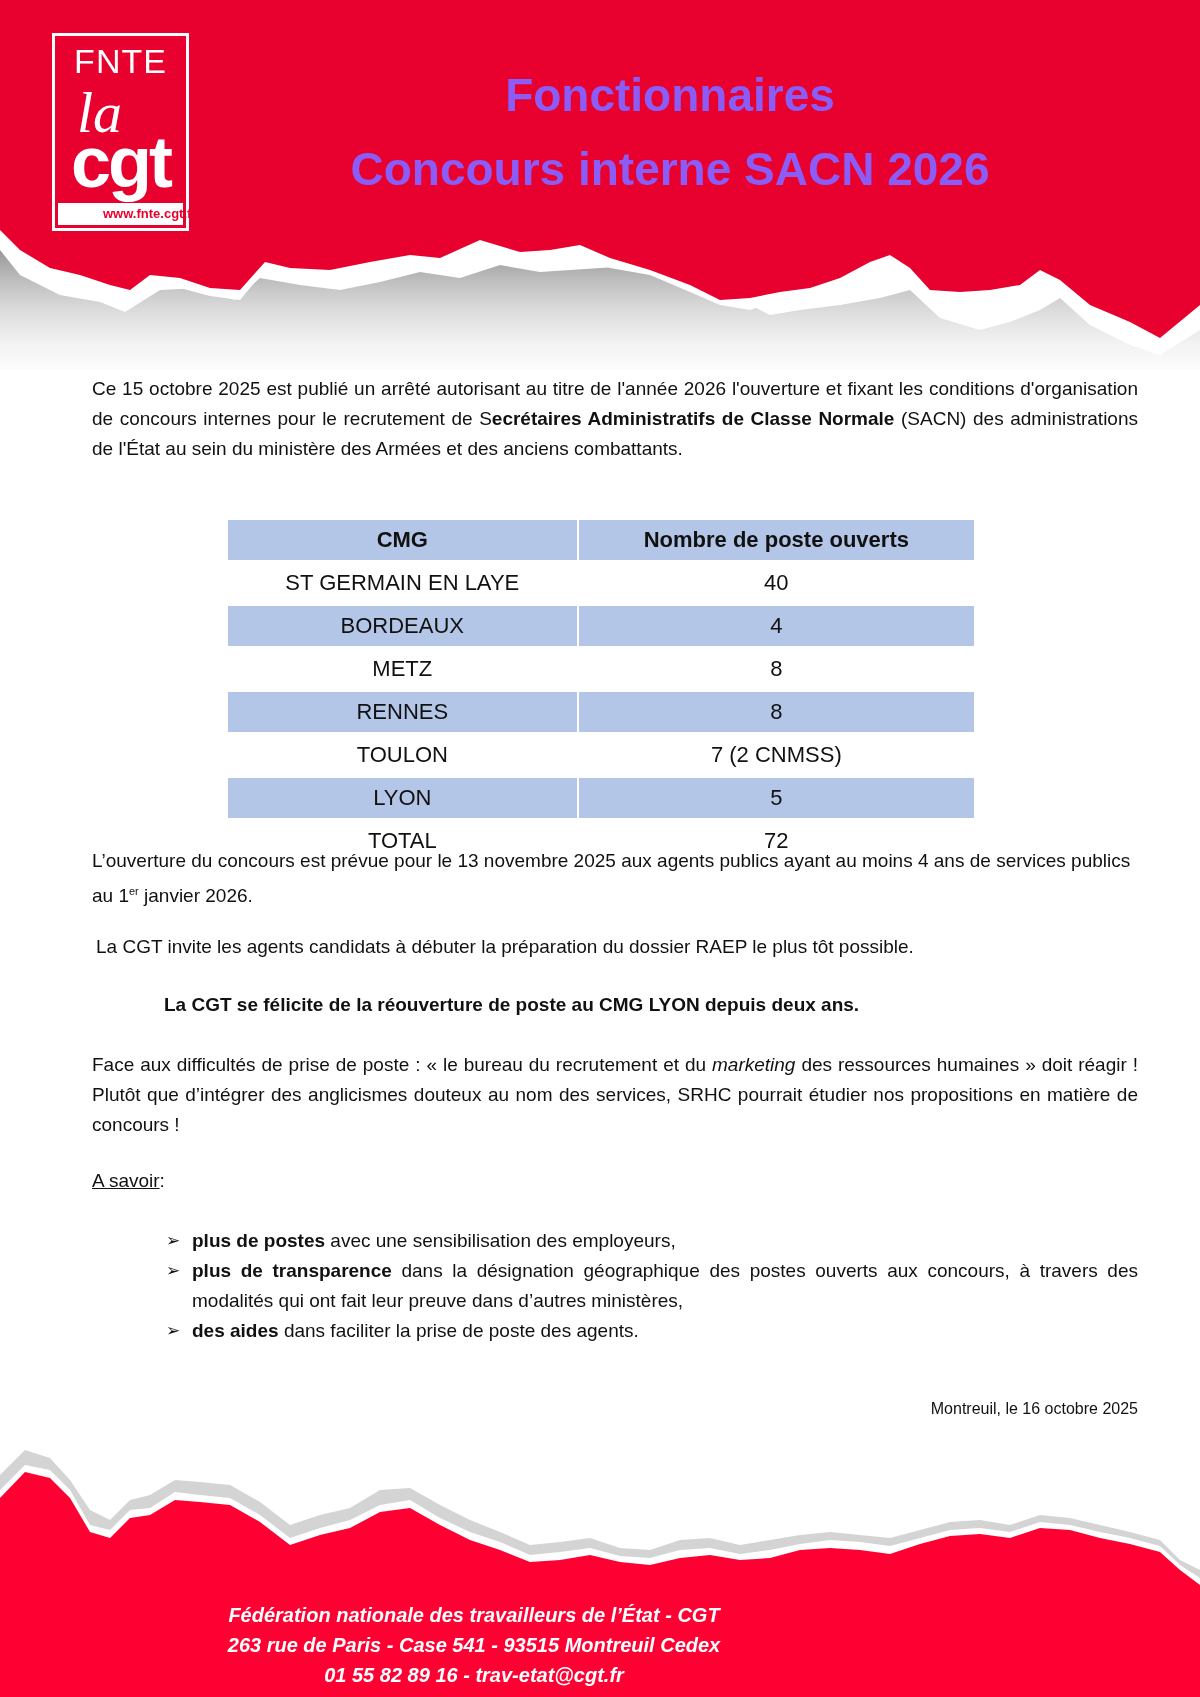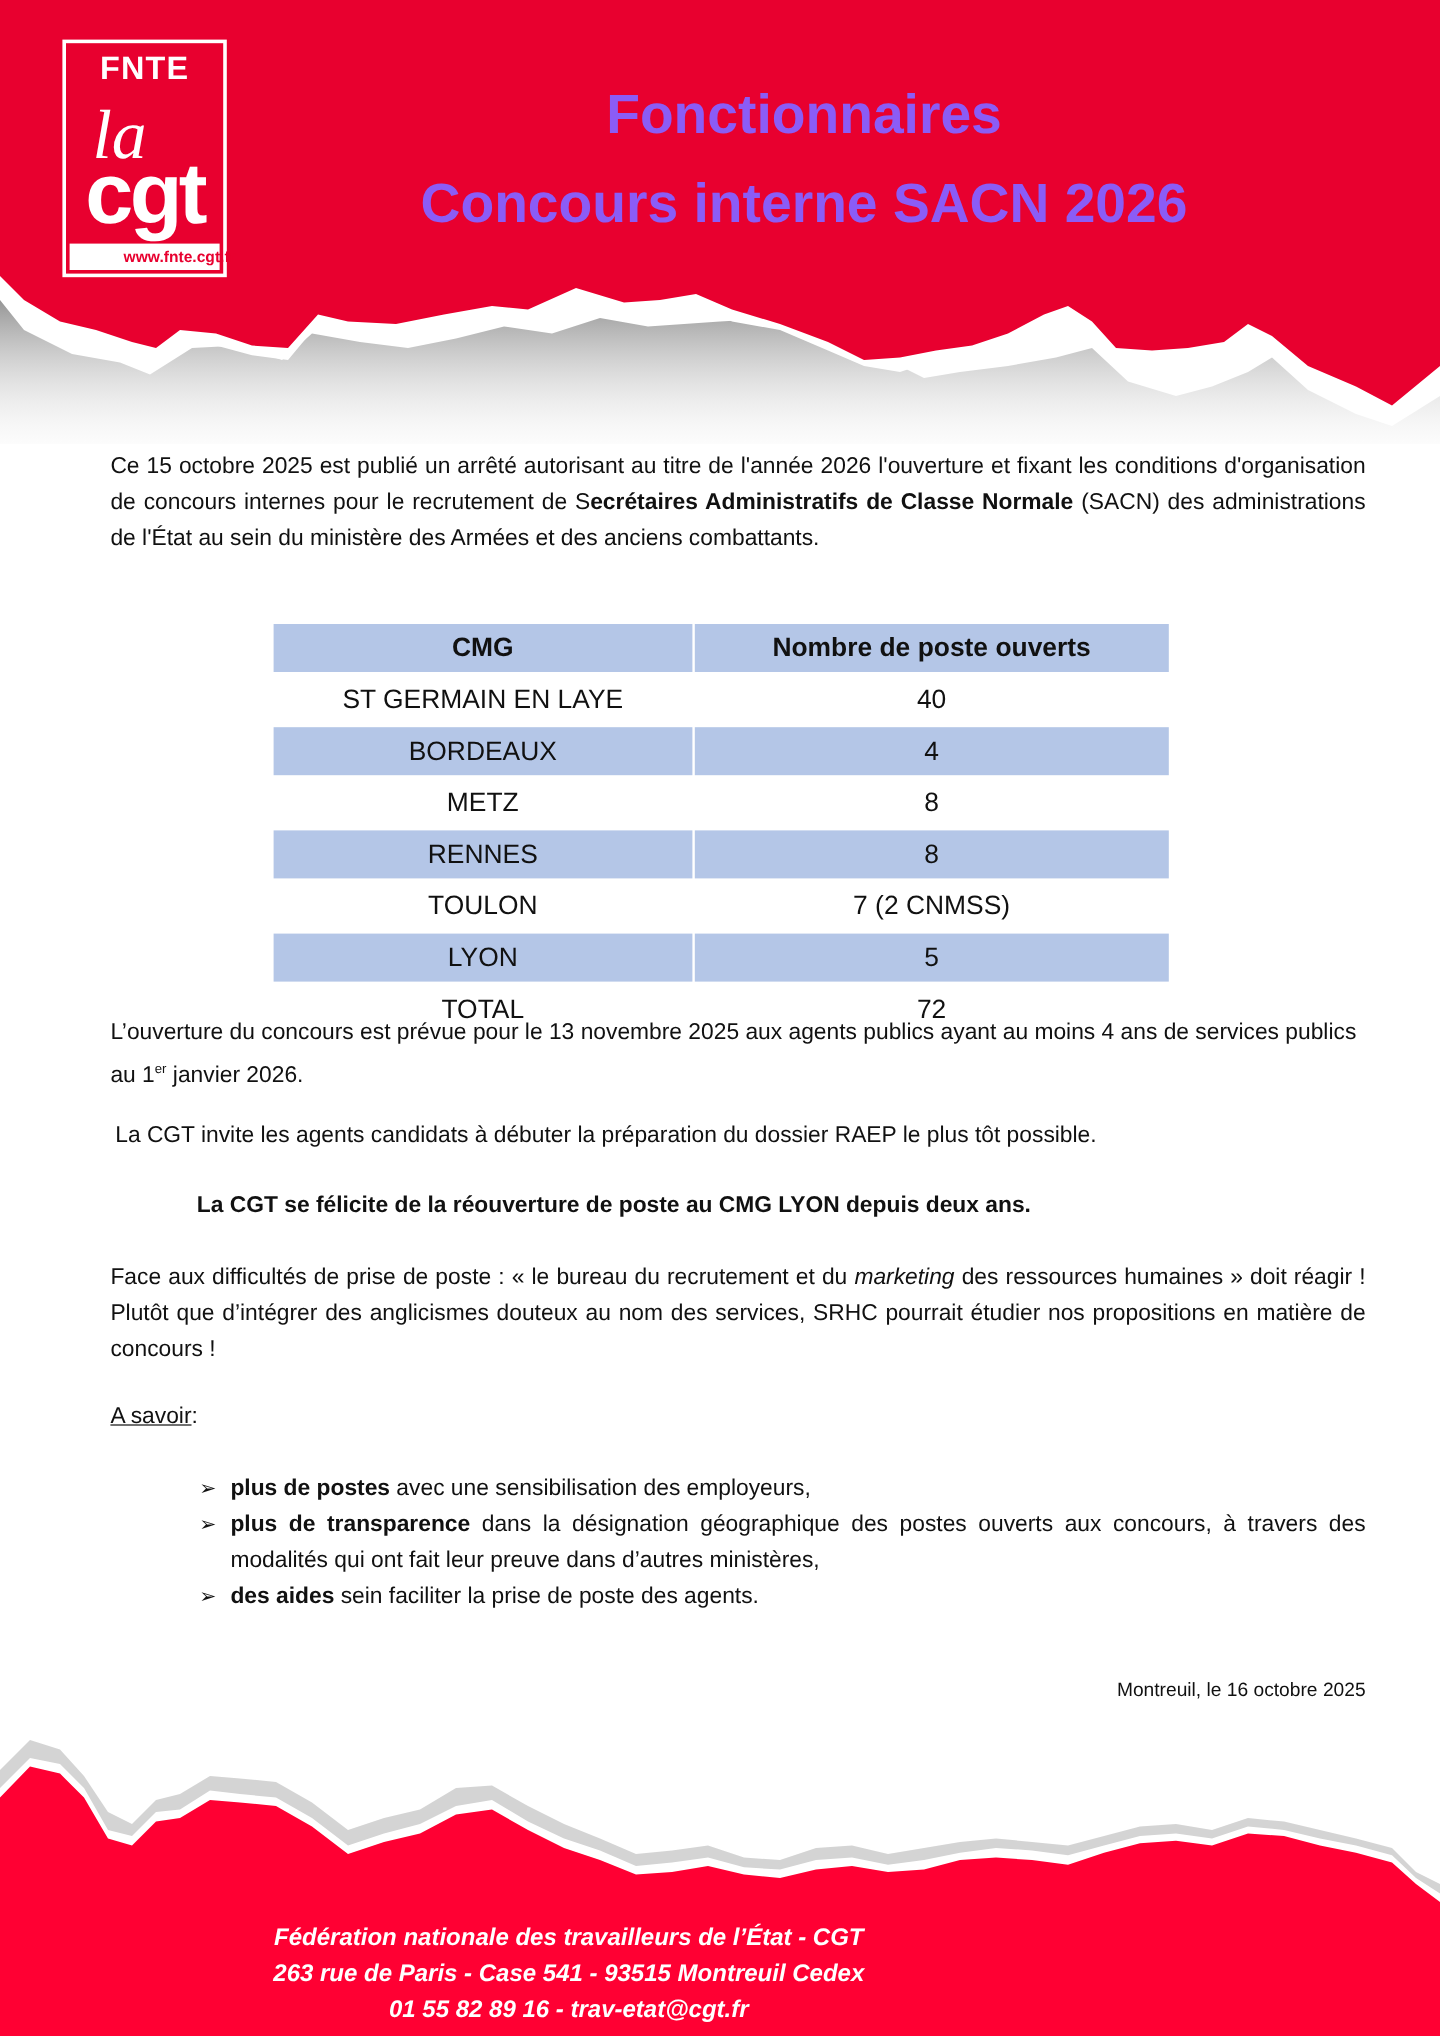--- a/index.html
+++ b/index.html
@@ -10,21 +10,21 @@
     color: #111;
   }
   .header-bg { position: absolute; left: 0; top: 0; width: 1200px; height: 370px; }
   .footer-bg { position: absolute; left: 0; top: 1420px; width: 1200px; height: 277px; }
   .logo {
     position: absolute; left: 52px; top: 33px; width: 137px; height: 198px;
     border: 3px solid #fff; box-sizing: border-box; background: #e8002f;
   }
   .logo .fnte {
     position: absolute; left: 0; right: 0; top: 6px; text-align: center;
-    color: #fff; font-weight: bold; font-size: 27px; letter-spacing: 1px;
+    color: #fff; font-weight: normal; font-size: 34px; letter-spacing: 1px;
     font-family: "Liberation Sans", sans-serif;
   }
   .logo .la {
     position: absolute; left: 22px; top: 48px; color: #fff;
     font-family: "Liberation Serif", serif; font-style: italic; font-size: 58px; line-height: 1;
   }
   .logo .cgt {
     position: absolute; left: 0; right: 0; top: 90px; text-align: center; color: #fff;
     font-weight: bold; font-size: 72px; line-height: 1; letter-spacing: -3px;
   }
@@ -162,21 +162,21 @@
   <li>
     <span class="arrow">➢</span>
     <b>plus de postes</b><span> avec une sensibilisation des employeurs,</span>
   </li>
   <li>
     <span class="arrow">➢</span>
     <b>plus de transparence</b><span> dans la désignation géographique des postes ouverts aux concours, à travers des modalités qui ont fait leur preuve dans d’autres ministères,</span>
   </li>
   <li>
     <span class="arrow">➢</span>
-    <b>des aides</b><span> sein faciliter la prise de poste des agents.</span>
+    <b>des aides</b><span> dans faciliter la prise de poste des agents.</span>
   </li>
 </ul>
 
 <div class="signature">Montreuil, le 16 octobre 2025</div>
 
 <div class="footer-text f1">Fédération nationale des travailleurs de l’État - CGT</div>
 <div class="footer-text f2">263 rue de Paris - Case 541 - 93515 Montreuil Cedex</div>
 <div class="footer-text f3">01 55 82 89 16 -  trav-etat@cgt.fr</div>
 
 </body></html>

